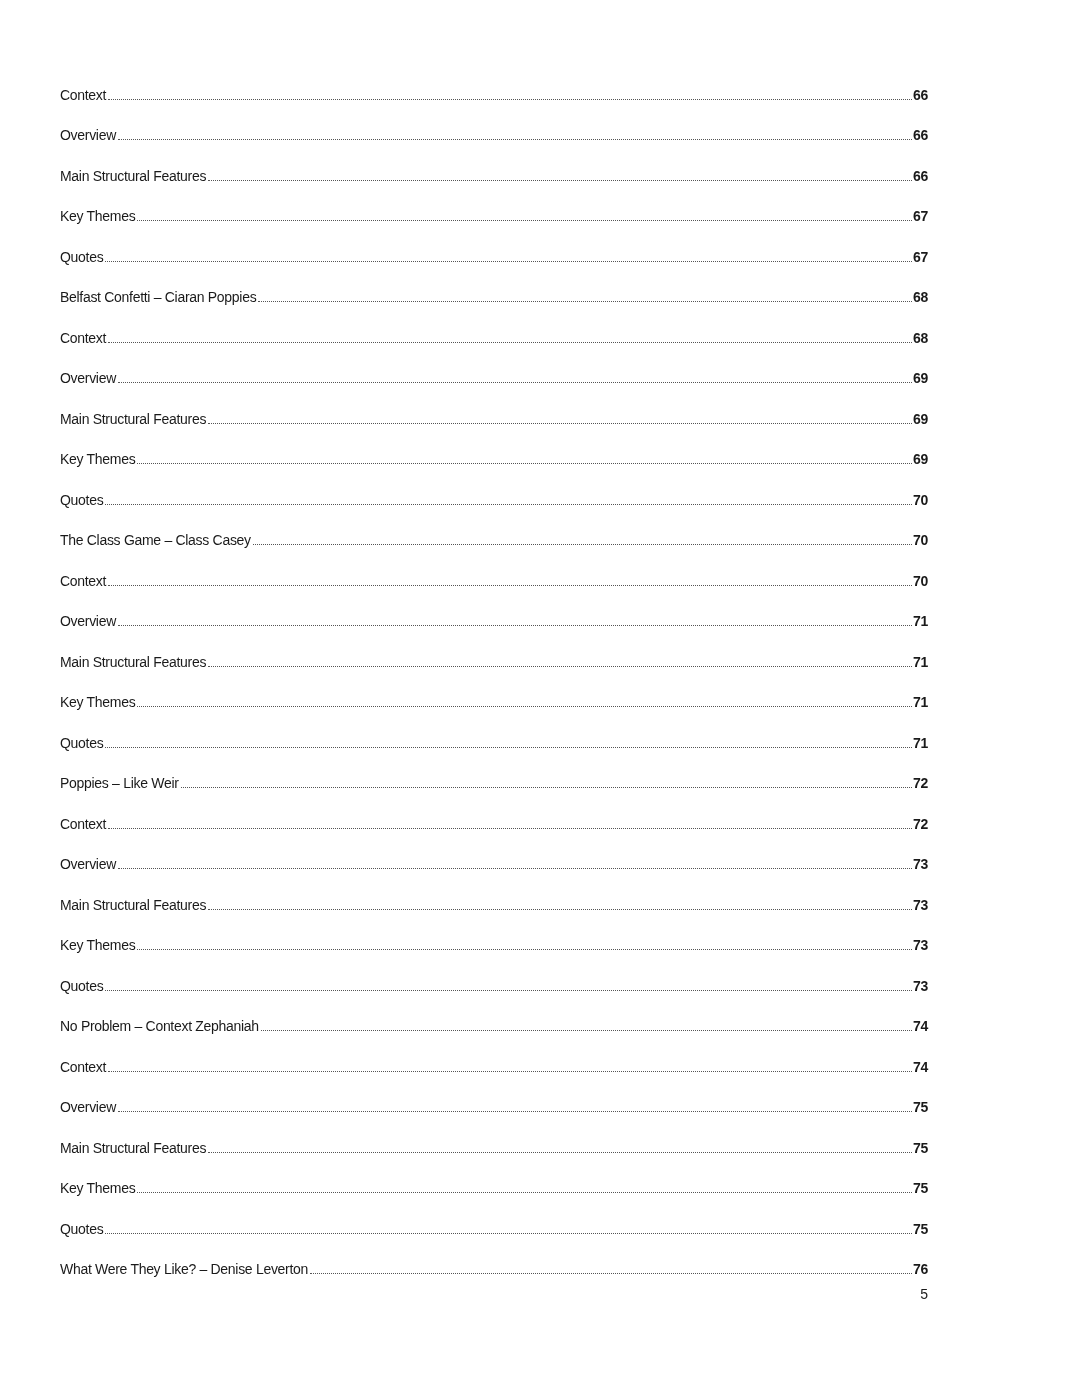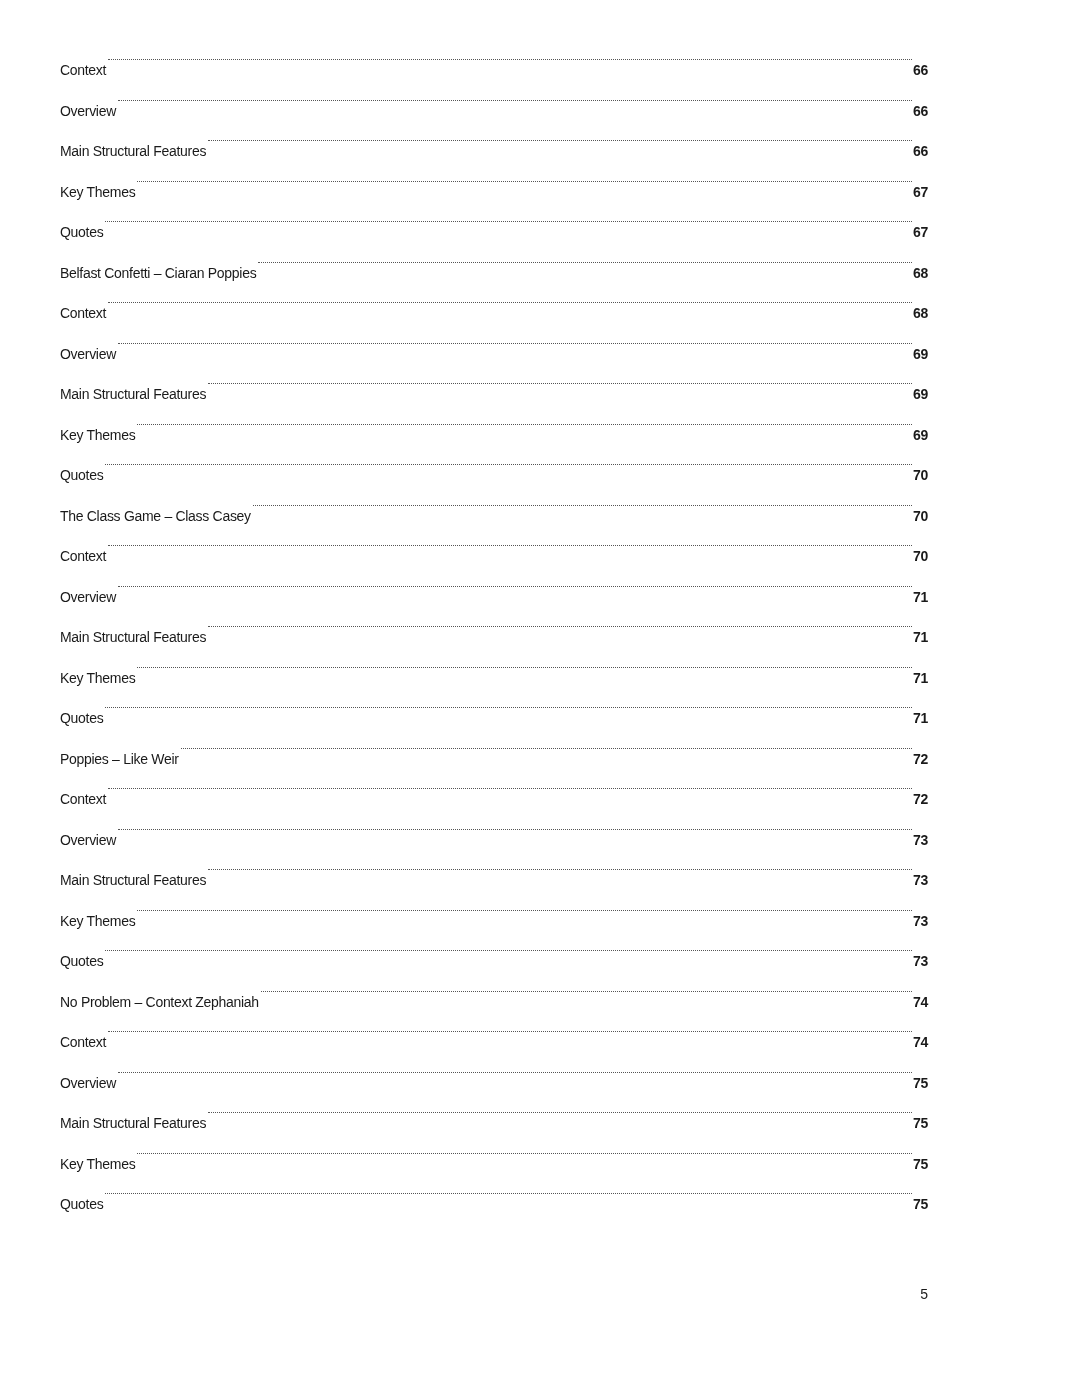--- a/index.html
+++ b/index.html
@@ -1,19 +1,19 @@
 <!DOCTYPE html>
 <html><head>
   <meta charset="utf-8">
   <style>
     html, body { margin: 0; padding: 0; background: #ffffff; }
     body { width: 1080px; height: 1397px; position: relative; overflow: hidden;
       font-family: "Liberation Sans", sans-serif; color: #1a1a1a; }
     .toc { position: absolute; left: 60px; top: 62px; width: 868px; }
-    .toc-entry { display: flex; align-items: flex-start; height: 40.5px; font-size: 14px; letter-spacing: -0.3px; }
+    .toc-entry { display: flex; align-items: flex-end; height: 40.5px; font-size: 14px; letter-spacing: -0.3px; }
     .toc-title { white-space: nowrap; }
     .toc-leader { flex: 1; border-bottom: 1px dotted #555; margin: 0 1px 0 2px; transform: translateY(-3px); }
     .toc-page { white-space: nowrap; font-weight: bold; }
     .page-number { position: absolute; right: 152px; top: 1286px; font-size: 14px; }
   </style>
 </head>
 <body>
 
 <div class="toc" id="toc">
     <div class="toc-entry">
@@ -154,15 +154,20 @@
     <div class="toc-entry">
       <span class="toc-title">Key Themes</span>
       <span class="toc-leader"></span>
       <span class="toc-page">75</span>
     </div>
     <div class="toc-entry">
       <span class="toc-title">Quotes</span>
       <span class="toc-leader"></span>
       <span class="toc-page">75</span>
     </div>
+    <div class="toc-entry">
+      <span class="toc-title">What Were They Like? – Denise Leverton</span>
+      <span class="toc-leader"></span>
+      <span class="toc-page">76</span>
+    </div>
   </div>
 
 <div class="page-number">5</div>
 
 </body></html>

